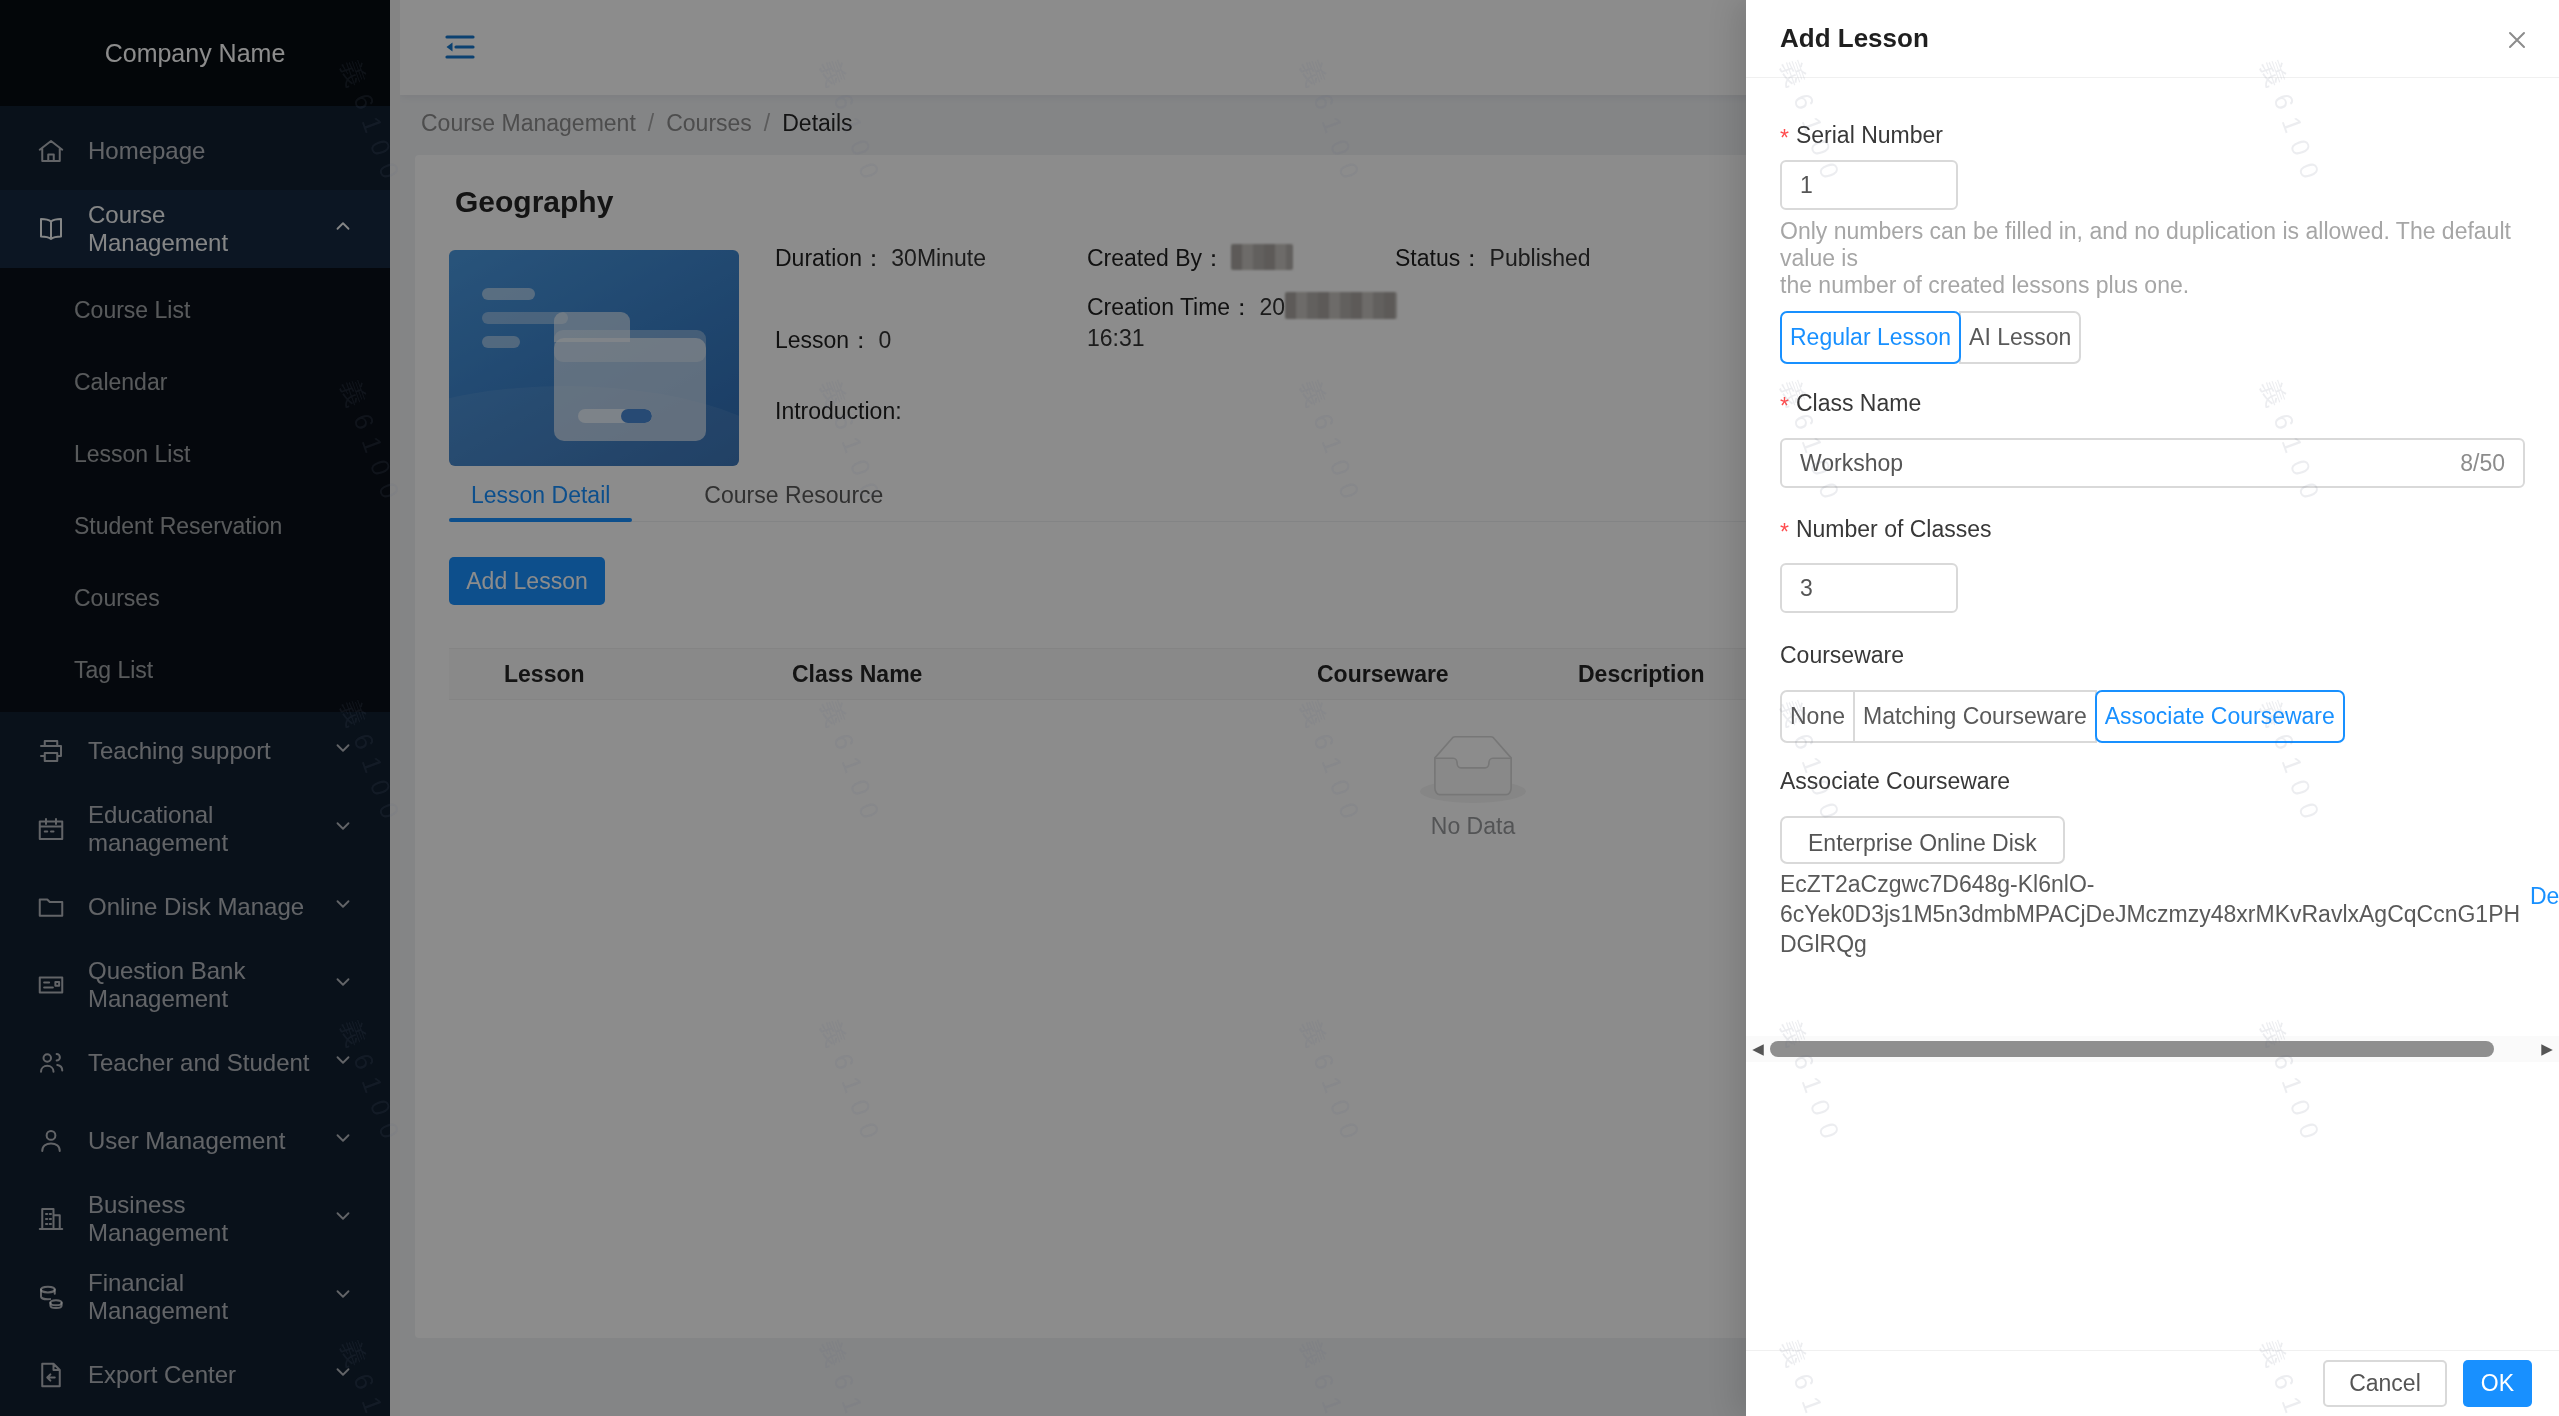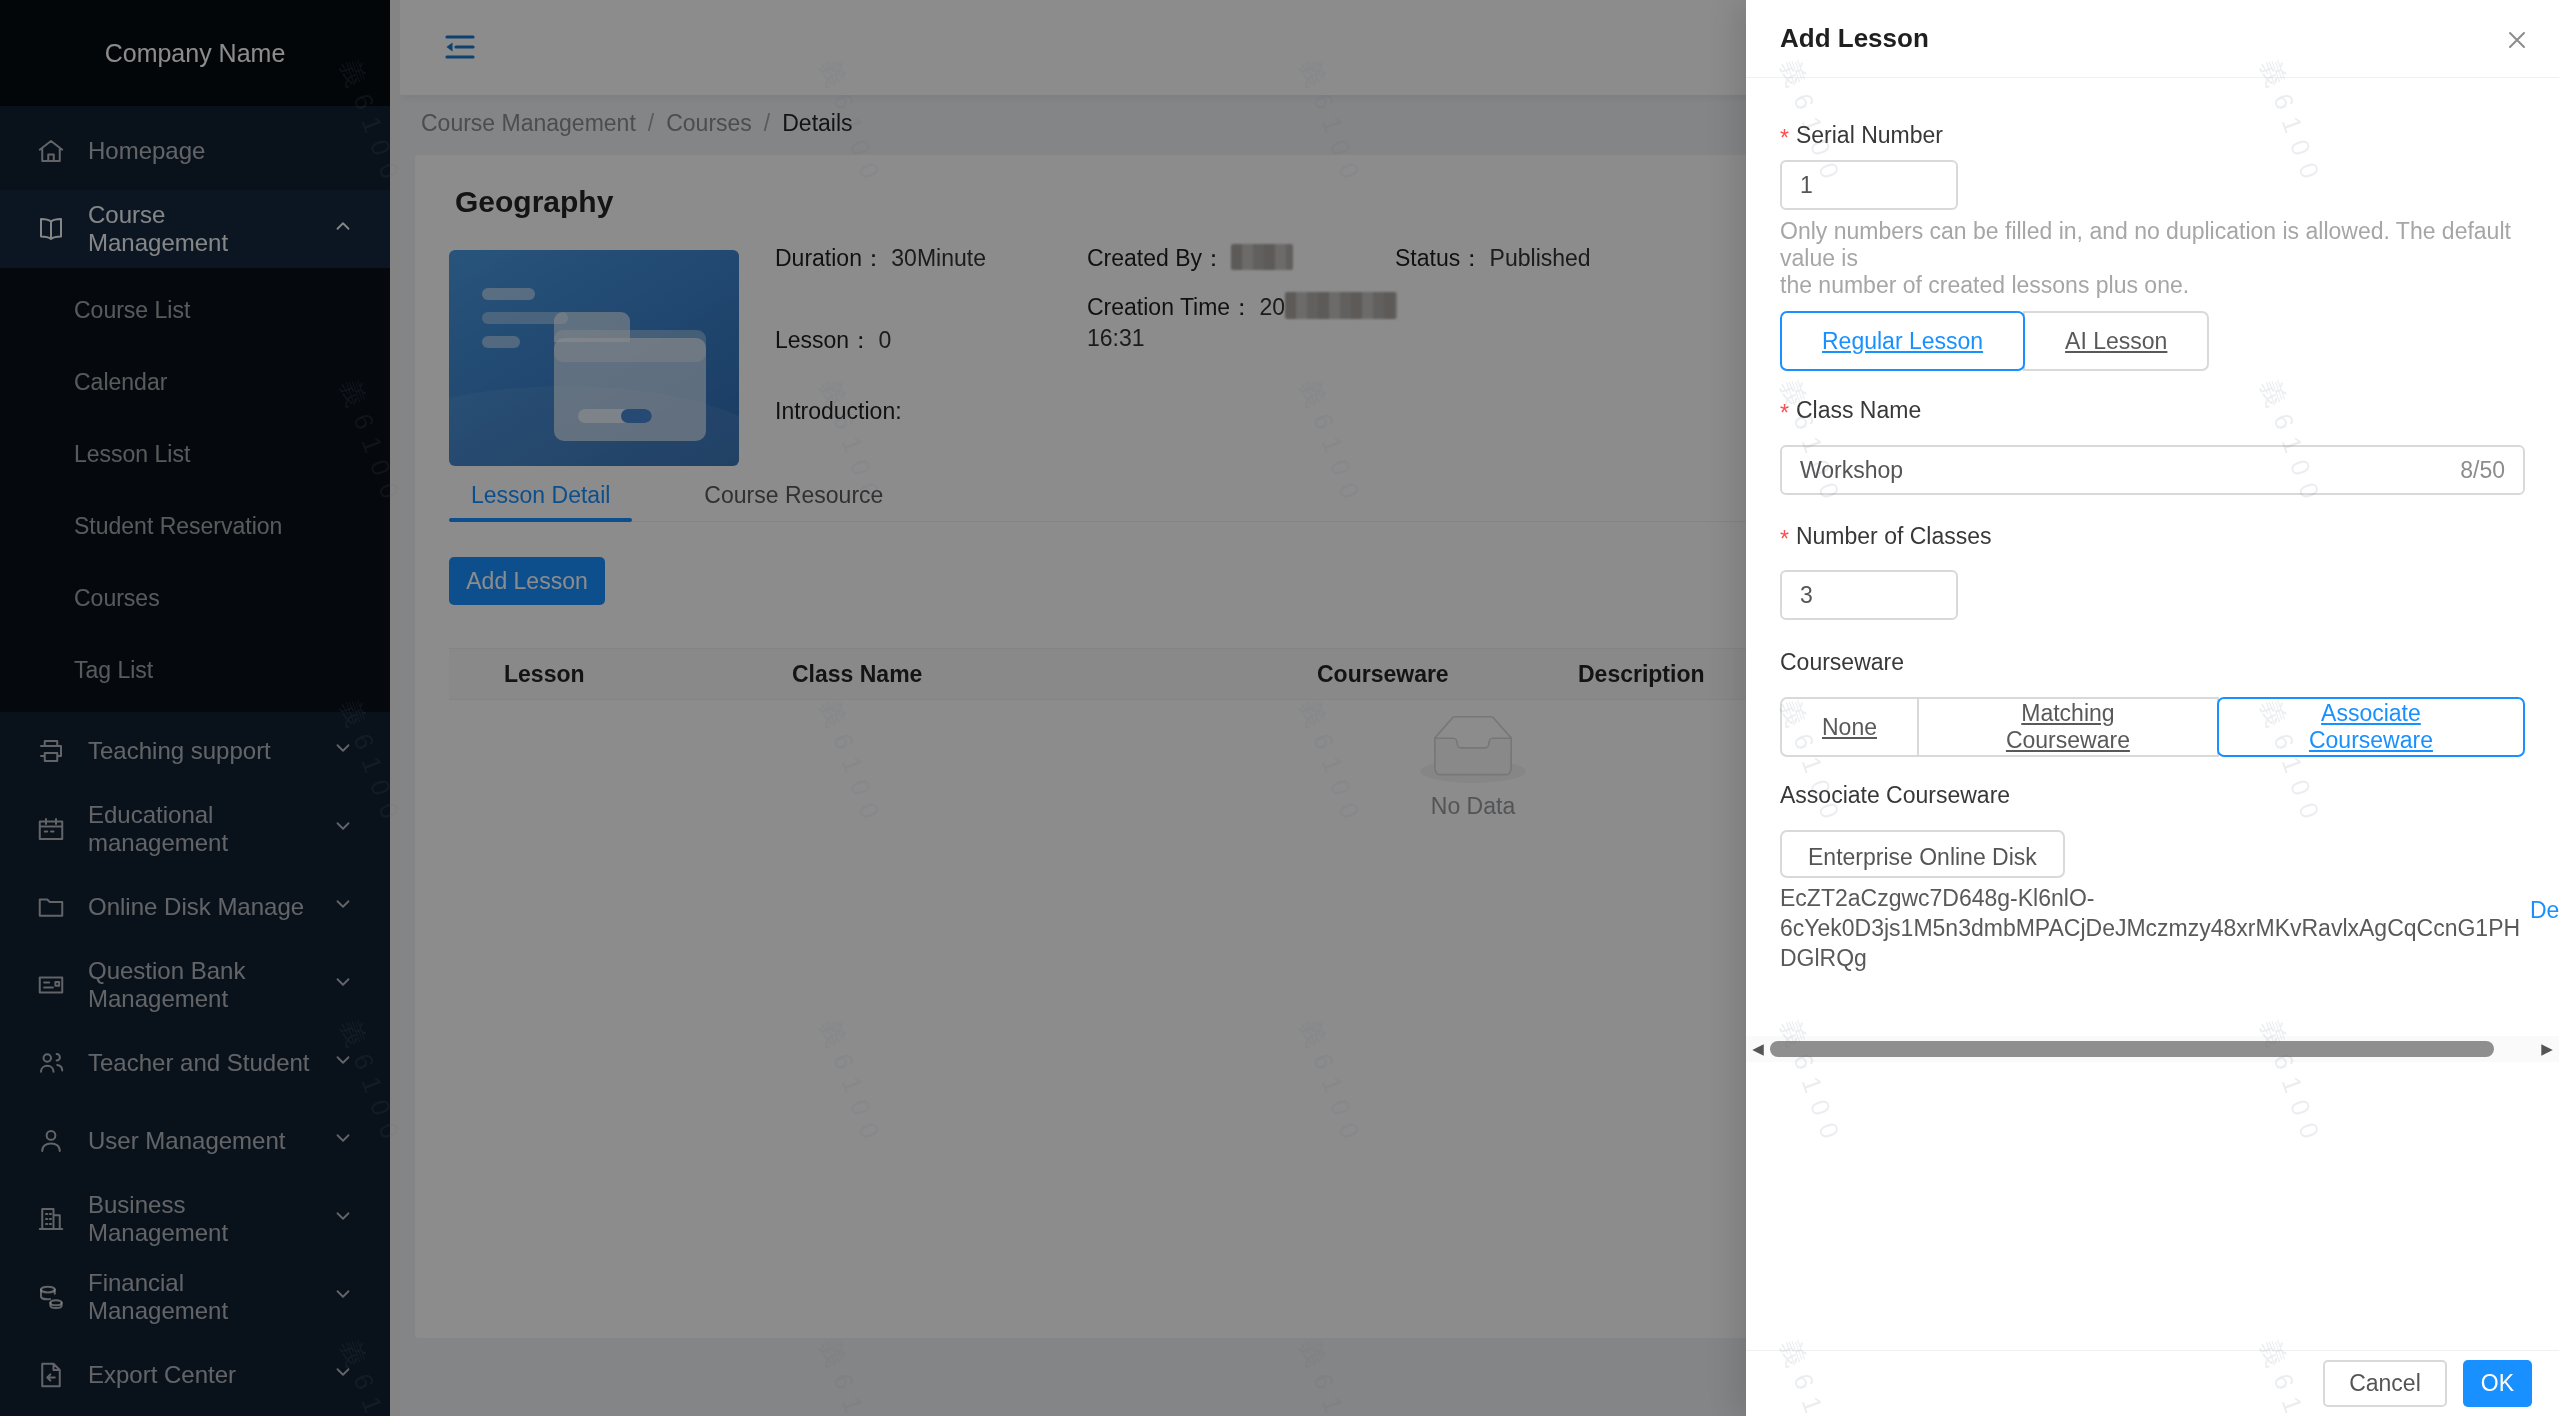--- a/index.html
+++ b/index.html
@@ -67,21 +67,21 @@
   .tab.active{color:var(--primary);}
   .tab.active::after{content:"";position:absolute;left:0;right:0;bottom:-1px;height:4px;background:var(--primary);border-radius:2px;}
 
   .add-btn{position:absolute;left:34px;top:402px;width:156px;height:48px;background:var(--primary);color:#fff;
     border:none;border-radius:5px;font-size:23px;font-family:inherit;cursor:pointer;}
 
   .table{position:absolute;left:34px;top:493px;right:34px;}
   .thead{display:grid;grid-template-columns:343px 525px 261px 1fr;height:52px;align-items:center;
     background:#fafafa;border-top:1px solid var(--line);border-bottom:1px solid var(--line);color:#262626;font-weight:700;font-size:23px;}
   .thead .c1{padding-left:55px;font-weight:700;}
-  .empty{position:absolute;left:0;right:0;top:560px;text-align:center;color:#97999c;font-size:23px;}
+  .empty{position:absolute;left:0;right:0;top:580px;text-align:center;color:#97999c;font-size:23px;}
   .empty svg{display:block;margin:0 auto 10px;}
 
   
   .mask{position:absolute;inset:0;background:rgba(0,0,0,0.45);z-index:500;}
 
   
   .drawer{position:absolute;top:0;right:0;width:813px;height:1416px;background:#fff;z-index:600;
     box-shadow:-10px 0 28px rgba(0,0,0,0.12);overflow:hidden;}
   .d-header{height:78px;border-bottom:1px solid var(--line);display:flex;align-items:center;padding:0 34px;}
   .d-title{font-size:26px;font-weight:700;color:#1f1f1f;}
@@ -90,22 +90,22 @@
   .d-body{position:absolute;top:78px;left:34px;width:745px;}
   .lab{display:flex;align-items:center;gap:7px;font-size:23px;color:#383838;line-height:30px;}
   .star{color:var(--danger);font-size:23px;line-height:23px;margin-top:6px;}
   .inp{height:50px;border:2px solid var(--border);border-radius:6px;display:flex;align-items:center;
     padding:0 18px;font-size:23px;color:#555;background:#fff;position:relative;}
   .inp.small{width:178px;}
   .inp .counter{margin-left:auto;color:#8c8c8c;}
   .help{margin-top:8px;color:#a6a6a6;font-size:23px;line-height:27px;}
   .help span{display:block;}
   .seg{display:inline-flex;}
-  .seg .sbtn{height:60px;border:2px solid var(--border);background:#fff;color:#595959;font-size:23px;
-    font-family:inherit;padding:0 40px;margin-left:-2px;cursor:pointer;position:relative;text-decoration:underline;}
+  .seg .sbtn{height:53px;border:2px solid var(--border);background:#fff;color:#595959;font-size:23px;
+    font-family:inherit;padding:0 8px;margin-left:-2px;cursor:pointer;position:relative;}
   .seg .sbtn:first-child{margin-left:0;border-radius:7px 0 0 7px;}
   .seg .sbtn:last-child{border-radius:0 7px 7px 0;}
   .seg .sbtn.on{border-color:var(--primary);color:var(--primary);z-index:2;border-radius:7px;}
   .mt-serial{margin-top:42px;}
   .mt-input{margin-top:10px;}
   .mt-type{margin-top:38px;}
   .mt-seg{margin-top:12px;}
   .mt-class{margin-top:24px;}
   .mt-cinput{margin-top:20px;}
   .mt-num{margin-top:26px;}

